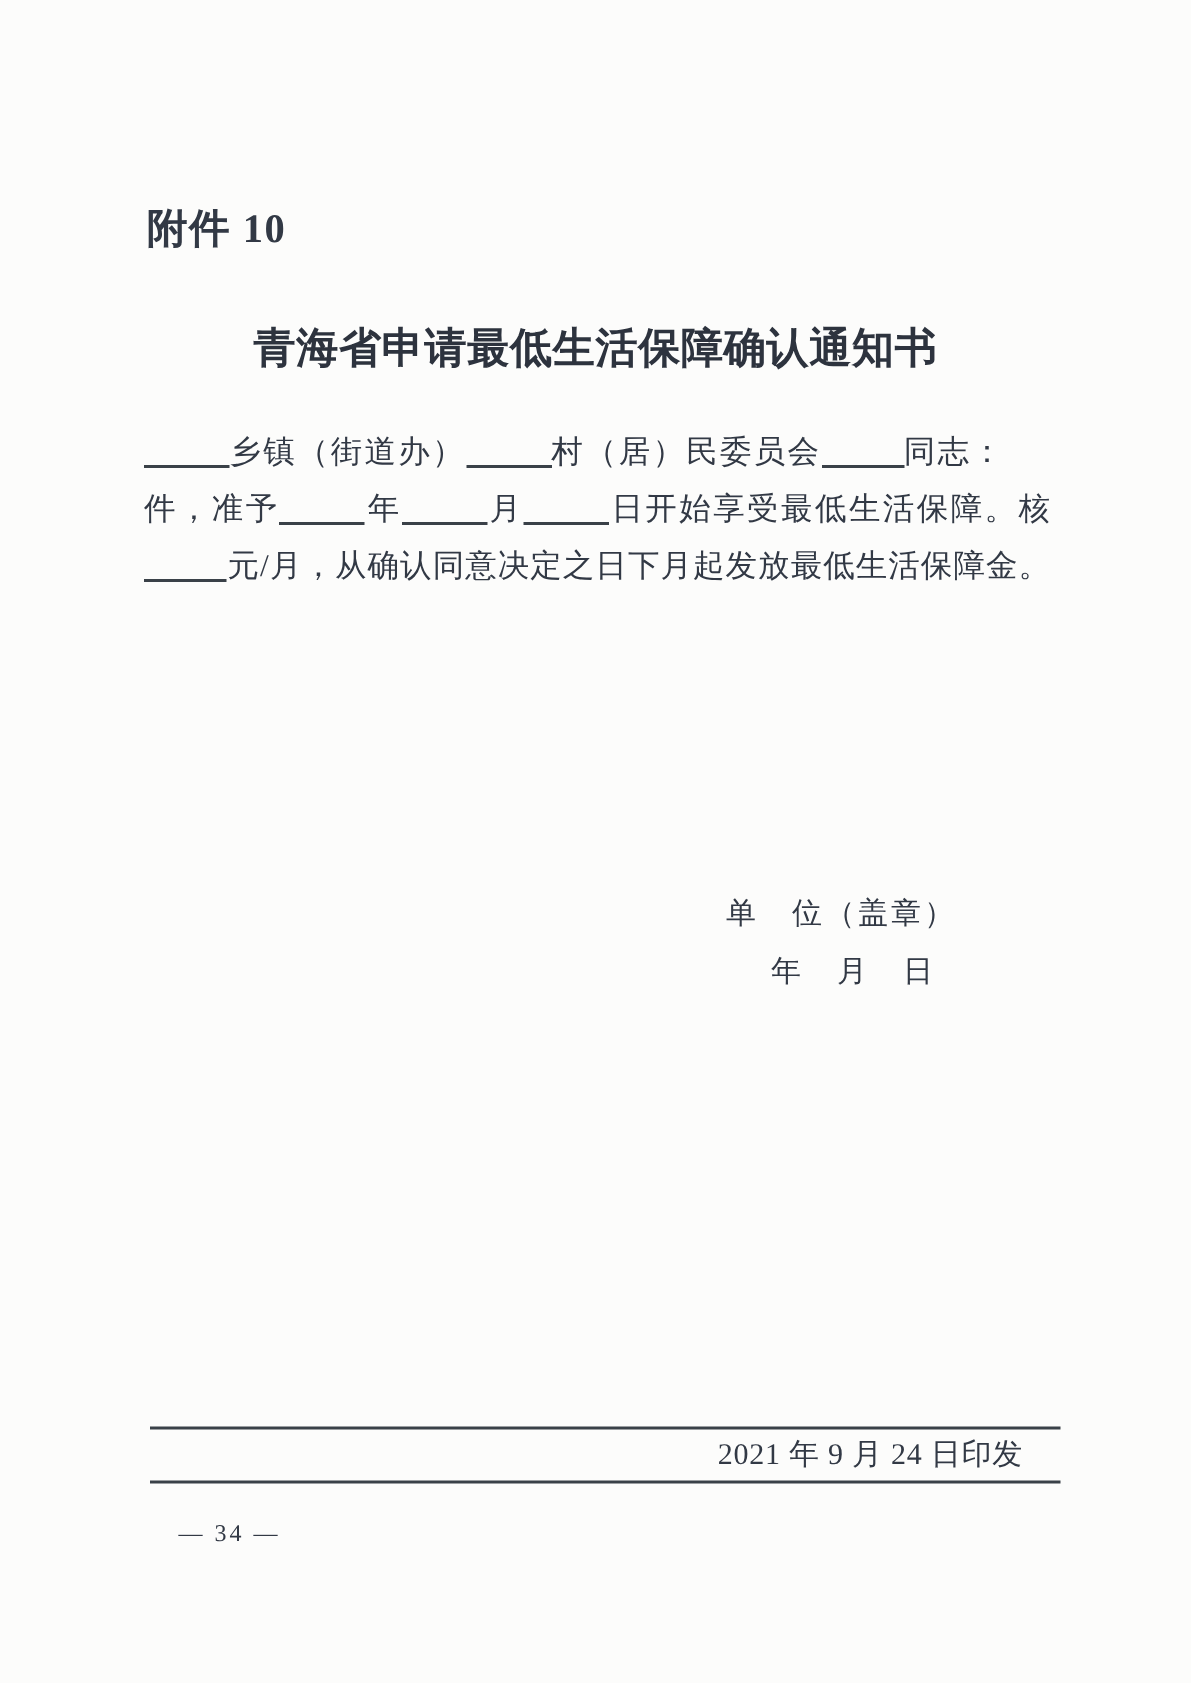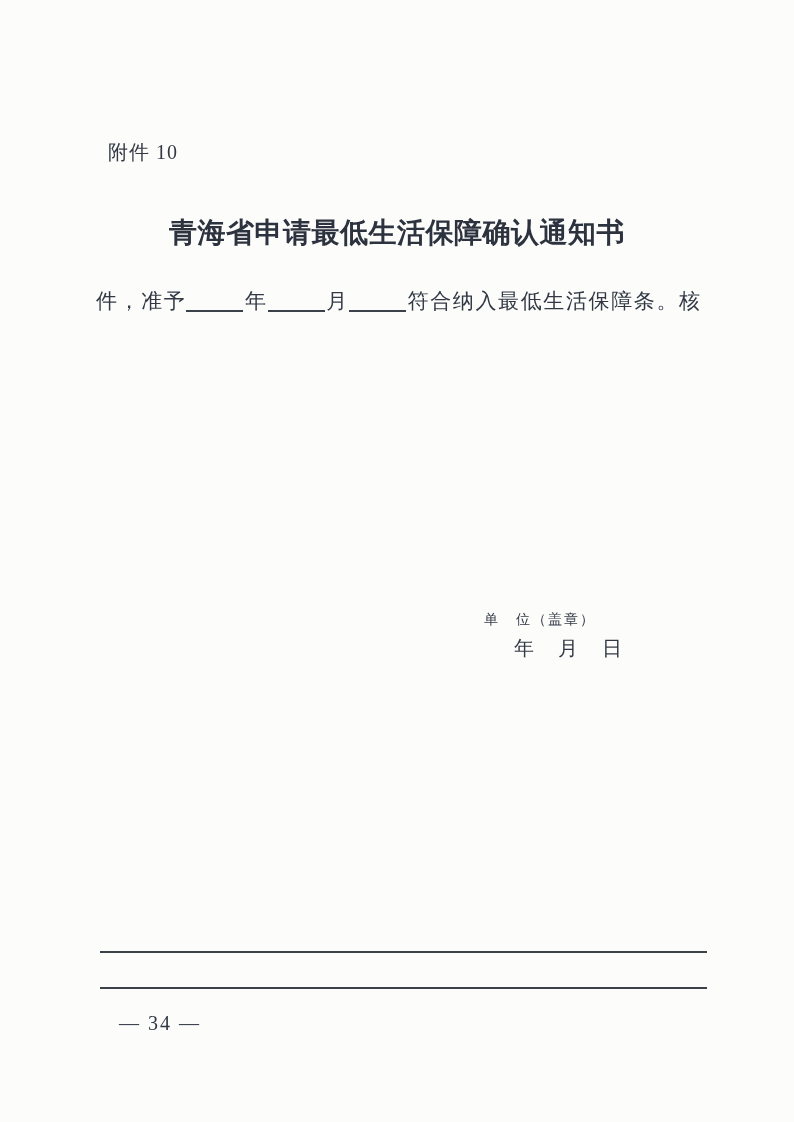--- a/index.html
+++ b/index.html
@@ -11,25 +11,26 @@
     width: 794px;
     height: 1122px;
     background: var(--paper, #fcfcfb);
     color: var(--ink, #323945);
     font-family: "Liberation Serif", "DejaVu Serif", serif;
     overflow: hidden;
   }
 
   .attachment {
     position: absolute;
-    left: 108px;
+    left: 98px;
     top: 140px;
-    font-size: 20px;
+    font-size: 27px;
     letter-spacing: 1px;
     line-height: 24px;
+    font-weight: bold;
   }
 
   .title {
     position: absolute;
     left: 0;
     top: 216px;
     width: 100%;
     text-align: center;
     font-size: 28px;
     font-weight: bold;
@@ -60,24 +61,23 @@
     display: inline-block;
     height: 5px;
     border-bottom: 2px solid var(--rule, #3a4148);
     vertical-align: -4px;
   }
 
   .sig-unit {
     position: absolute;
     left: 484px;
     top: 596px;
-    font-size: 14px;
+    font-size: 20px;
     letter-spacing: 2px;
     line-height: 26px;
-    margin-top: 11px;
   }
   .sig-date {
     position: absolute;
     left: 514px;
     top: 635px;
     font-size: 20px;
     letter-spacing: 2px;
     line-height: 26px;
   }
 
@@ -105,43 +105,46 @@
     top: 958px;
     font-size: 20px;
     letter-spacing: 0.5px;
     line-height: 25px;
   }
 
   .page-number {
     position: absolute;
     left: 119px;
     top: 1010px;
-    font-size: 20px;
+    font-size: 16px;
     letter-spacing: 2px;
     line-height: 26px;
   }
 </style>
 </head>
 <body>
 
 <div class="page" style="--paper: #fcfcfb; --ink: #323945; --title-ink: #2d333e; --rule: #3a4148;">
 
   <div class="attachment">附件 10</div>
 
   <div class="title">青海省申请最低生活保障确认通知书</div>
 
   <div class="doc-body">
-      <div class="body-line justify"><span>件，准予</span><span class="blank" style="width: 57px;"></span><span>年</span><span class="blank" style="width: 57px;"></span><span>月</span><span class="blank" style="width: 57px;"></span><span>符合纳入最低生活保障条。核</span></div>
+      <div class="body-line natural"><span class="blank" style="width: 57px;"></span><span>乡镇（街道办）</span><span class="blank" style="width: 57px;"></span><span>村（居）民委员会</span><span class="blank" style="width: 55px;"></span><span>同志：</span></div>
+      <div class="body-line justify"><span>件，准予</span><span class="blank" style="width: 57px;"></span><span>年</span><span class="blank" style="width: 57px;"></span><span>月</span><span class="blank" style="width: 57px;"></span><span>日开始享受最低生活保障。核</span></div>
+      <div class="body-line justify"><span class="blank" style="width: 55px;"></span><span>元/月，从确认同意决定之日下月起发放最低生活保障金。</span></div>
     </div>
 
   <div class="sig-unit">单　位（盖章）</div>
 
   <div class="sig-date">年　月　日</div>
 
   <div class="rule rule-top"></div>
 
 
+  <div class="footer-date">2021 年 9 月 24 日印发</div>
 
   <div class="rule rule-bottom"></div>
 
   <div class="page-number">— 34 —</div>
 
 </div>
 
 </body></html>

